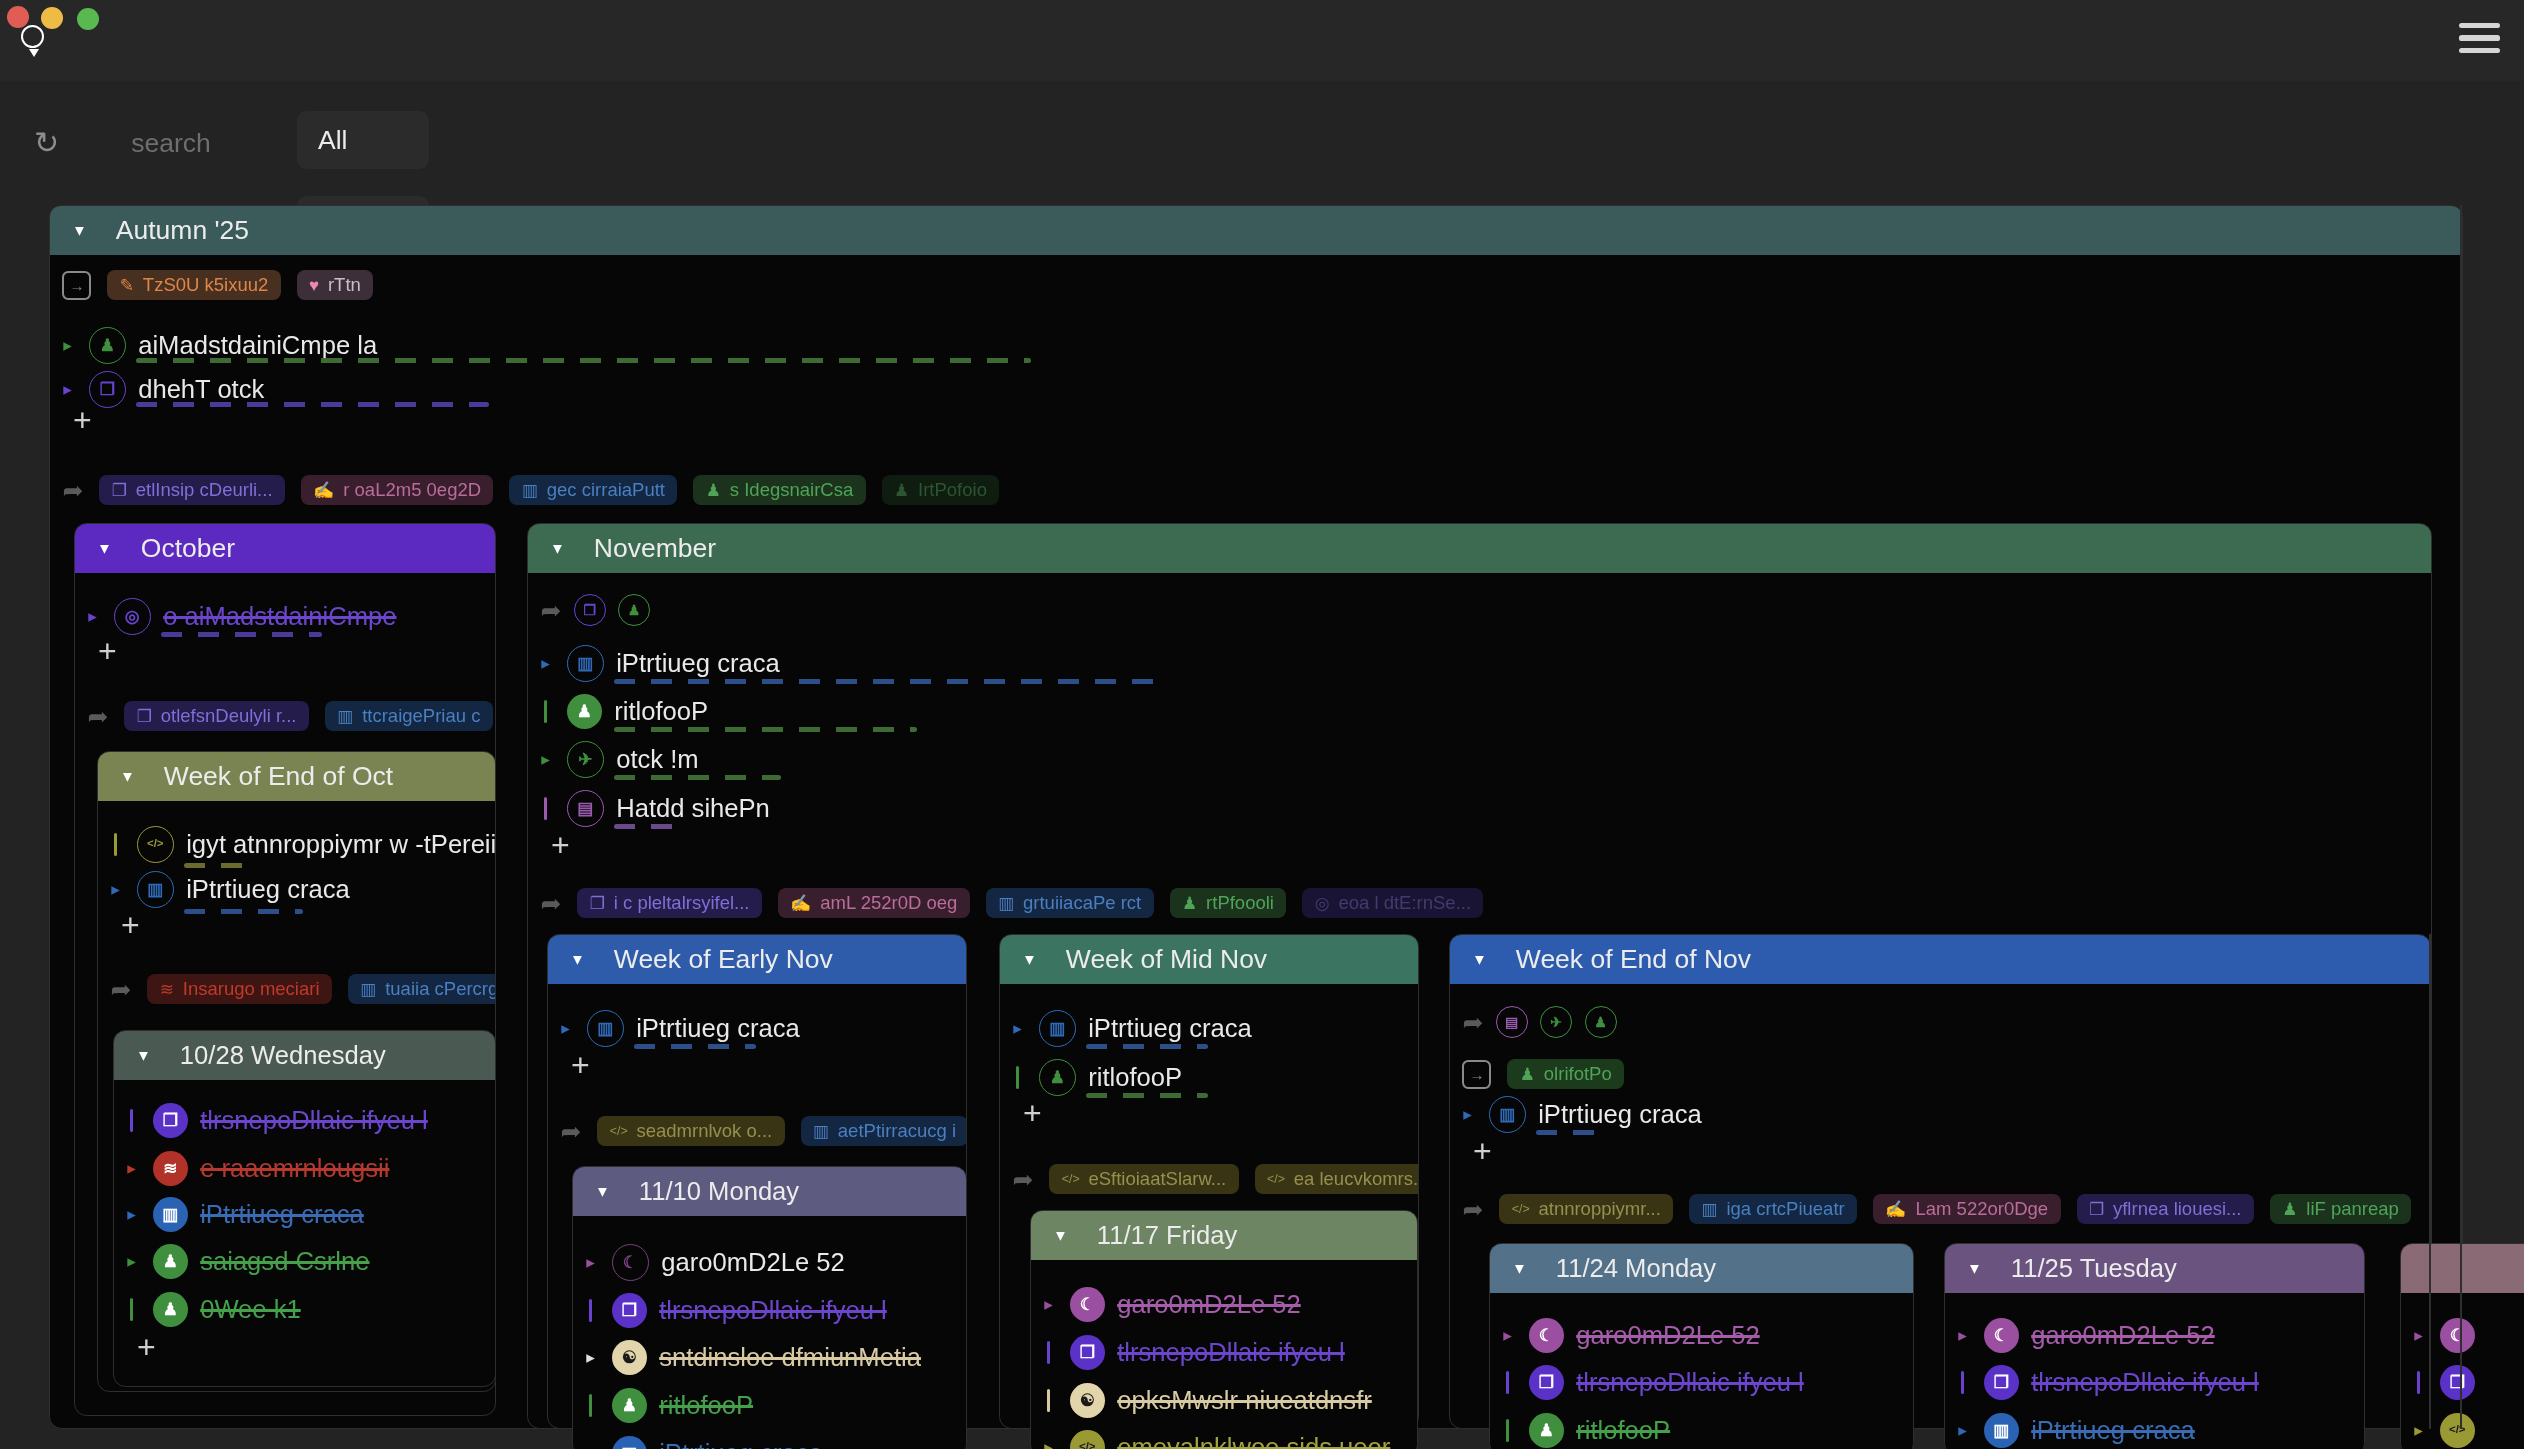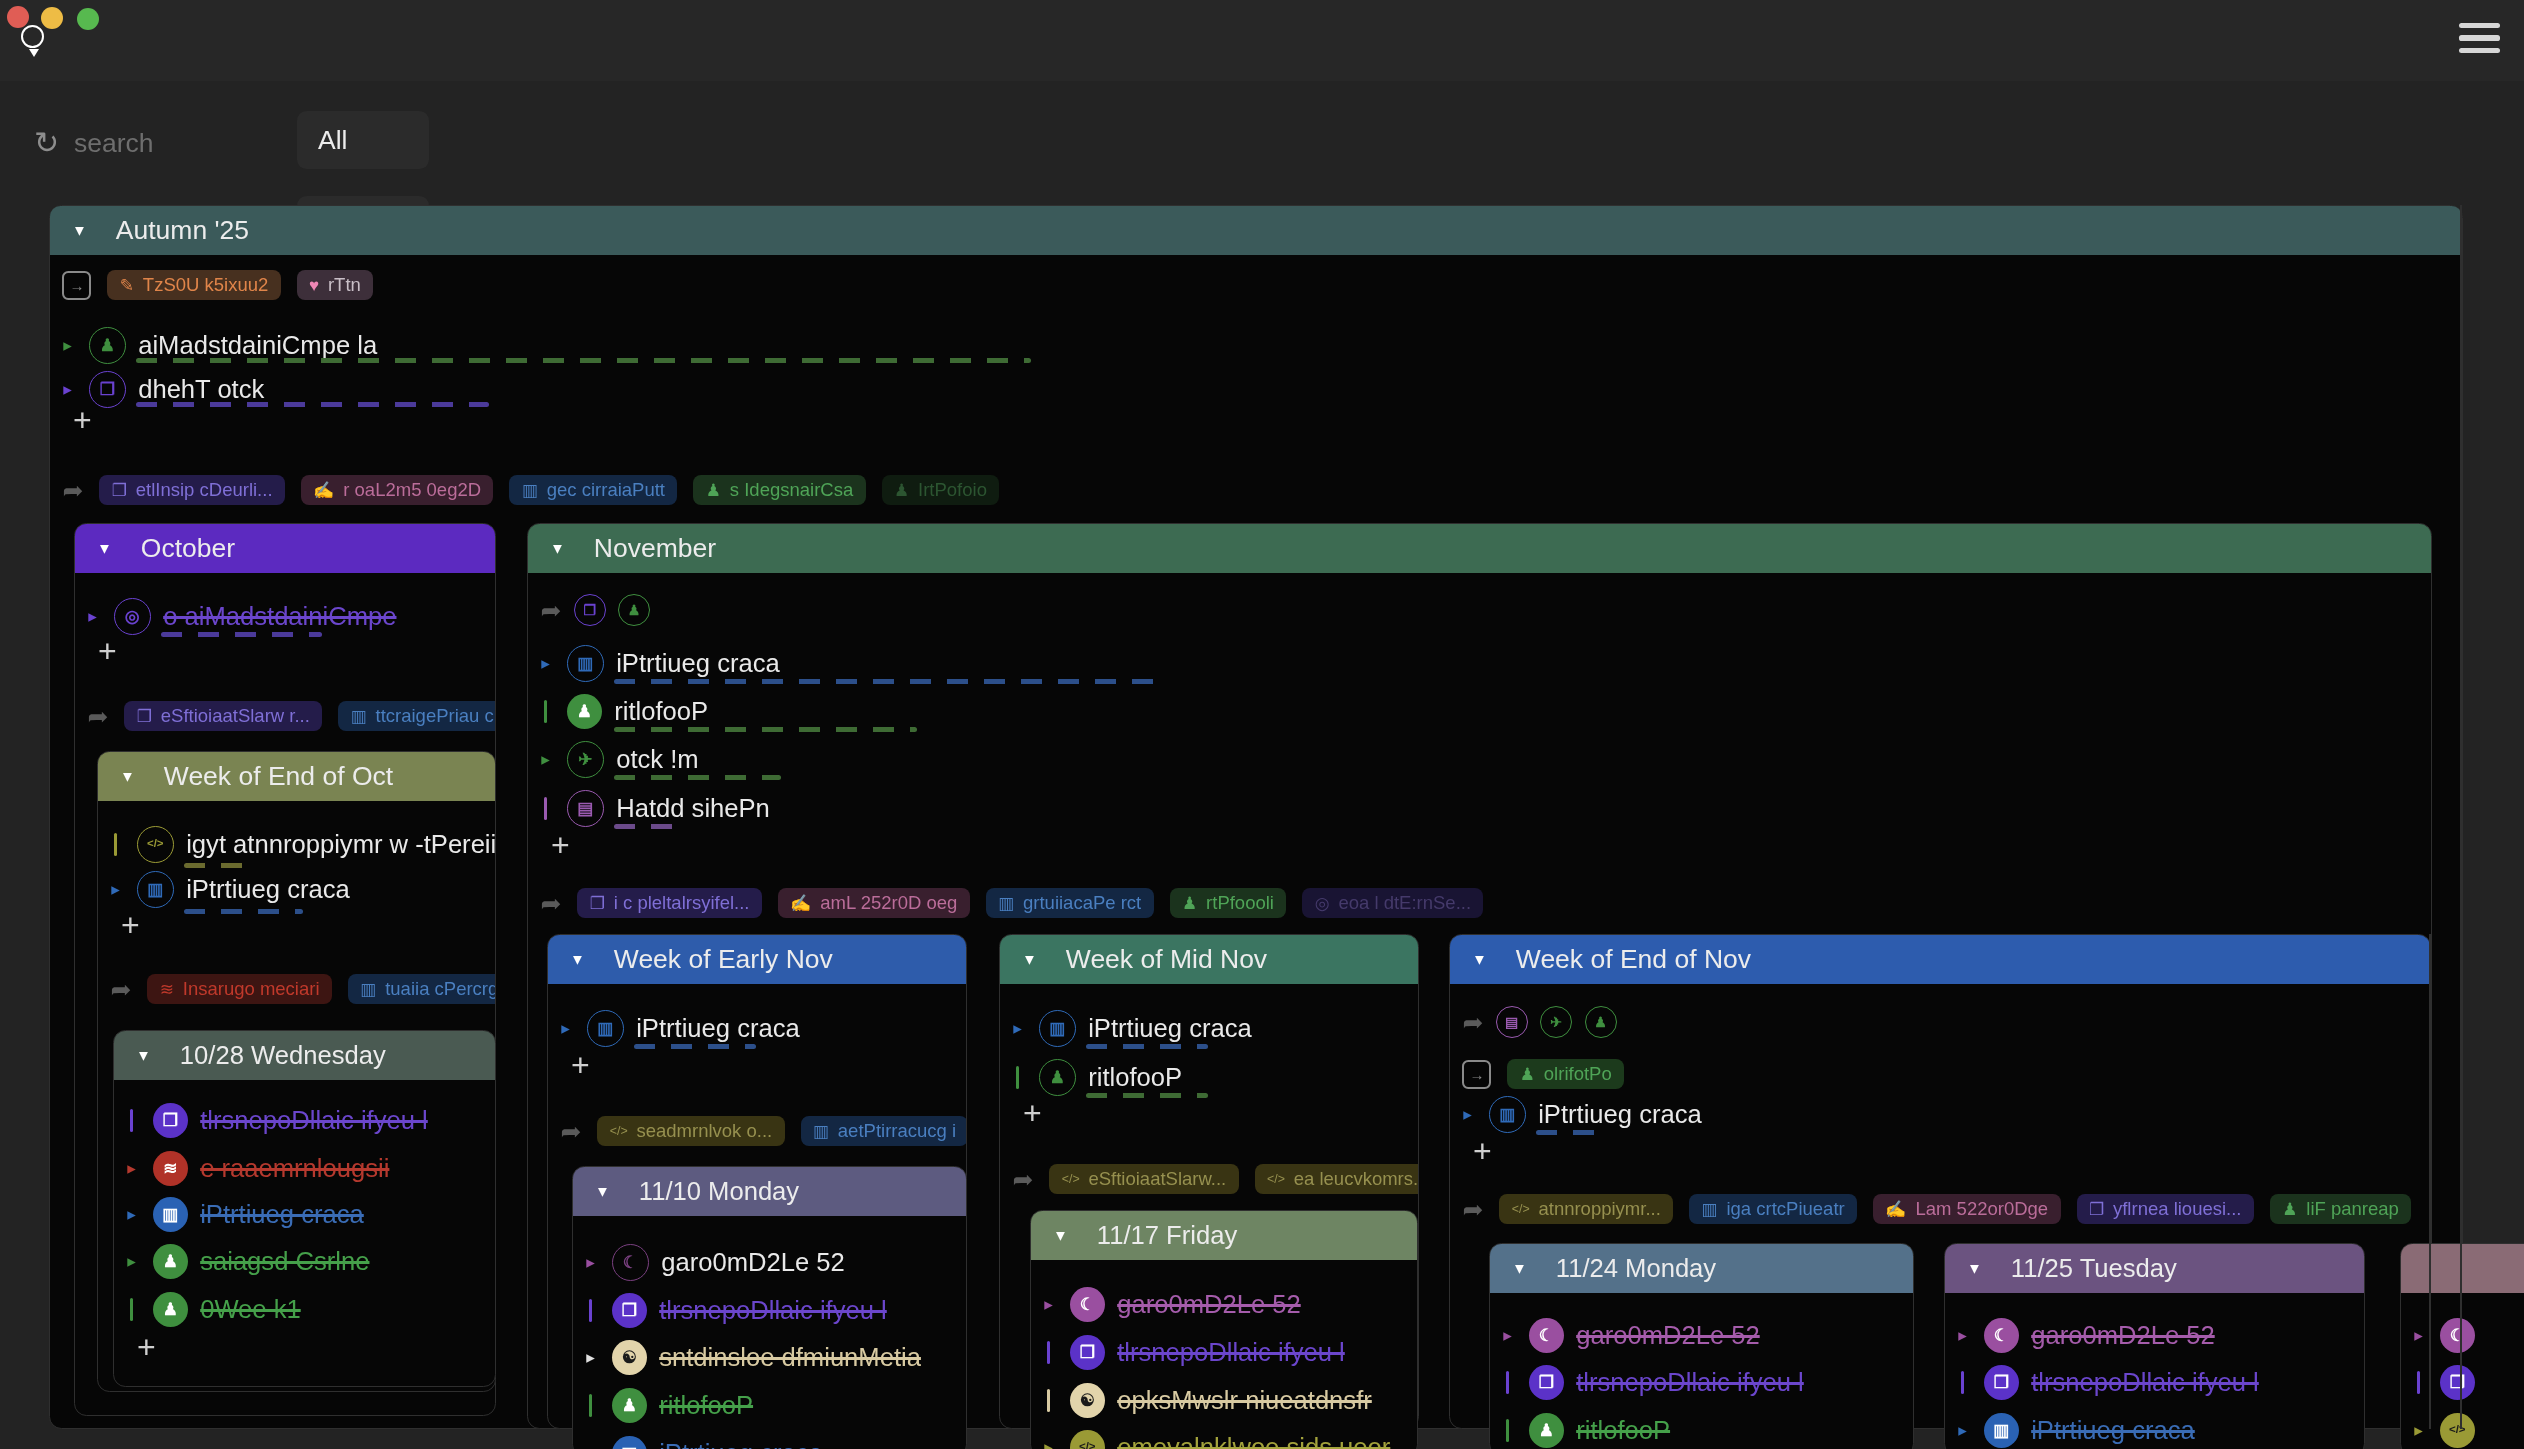--- a/index.html
+++ b/index.html
@@ -11,21 +11,21 @@
   .l-red{left:7px;top:6.2px;width:22px;height:22px;background:#e05d55;}
   .l-yellow{left:41px;top:7px;width:22px;height:22px;background:#eebc45;}
   .l-green{left:77px;top:8px;width:22px;height:22px;background:#57b94f;}
   .cursor-ring{position:absolute;left:21px;top:25px;width:19.4px;height:19.4px;border:2.6px solid #fff;border-radius:50%;background:transparent;}
   .cursor-tail{position:absolute;left:29px;top:49px;width:0;height:0;border-left:5.3px solid transparent;border-right:5.3px solid transparent;border-top:8px solid #fff;}
   .burger{position:absolute;right:25px;top:23px;width:41px;cursor:pointer;}
   .burger i{display:block;height:5.3px;border-radius:2.6px;background:#d6d6d6;margin-bottom:7px;}
   
   .refresh{position:absolute;left:34px;top:125px;font-size:30px;color:#8d8d8d;}
   .search{position:absolute;left:72px;top:124px;width:194px;height:37px;background:transparent;border:none;outline:none;
-          font-family:"Liberation Sans",sans-serif;font-size:26.5px;color:#bdbdbd;}
+          font-family:"Liberation Sans",sans-serif;font-size:26.5px;color:#bdbdbd;text-align:center;}
   .search::placeholder{color:#6e6e6e;}
   .filters{position:absolute;left:297px;top:111px;display:flex;gap:26.5px;flex-direction:column;}
   .fbtn{height:58px;padding:0 21px;border-radius:9.7px;background:#2b2b2b;color:#ececec;font-size:26.5px;
         display:flex;align-items:center;border:none;}
   .fbtn.active{background:#4b4b4b;}
   
   .panel{position:absolute;background:#060606;border:1.8px solid #2f2f2f;border-radius:12.4px;overflow:hidden;box-sizing:border-box;}
   .ph{display:flex;align-items:center;gap:32px;height:49px;padding-left:25px;font-size:26.5px;color:#ececec;}
   .hc{font-size:17.6px;color:#fff;}
   
@@ -166,21 +166,21 @@
         </span>
       <span class="ic ol c-purple">◎</span>
       <span class="t st s-purple">o aiMadstdainiCmpe</span>
     </div>
     <div class="dash" style="left:86px;top:108px;width:161px;--c:#4b3a9a"></div>
     <div class="plus" style="top:111px;">+</div>
     <div class="trow" style="top:176px;">
       <span class="share">➦</span>
       <span class="tag tg-purple">
           <span class="tic">❐</span>
-          <span>eSftioiaatSlarw r...</span>
+          <span>otlefsnDeulyli r...</span>
         </span>
       <span class="tag tg-blue">
           <span class="tic">▥</span>
           <span>ttcraigePriau c</span>
         </span>
 
     </div>
   </div>
 
   <div class="panel" style="left:97px;top:751px;width:399px;height:641px;">

